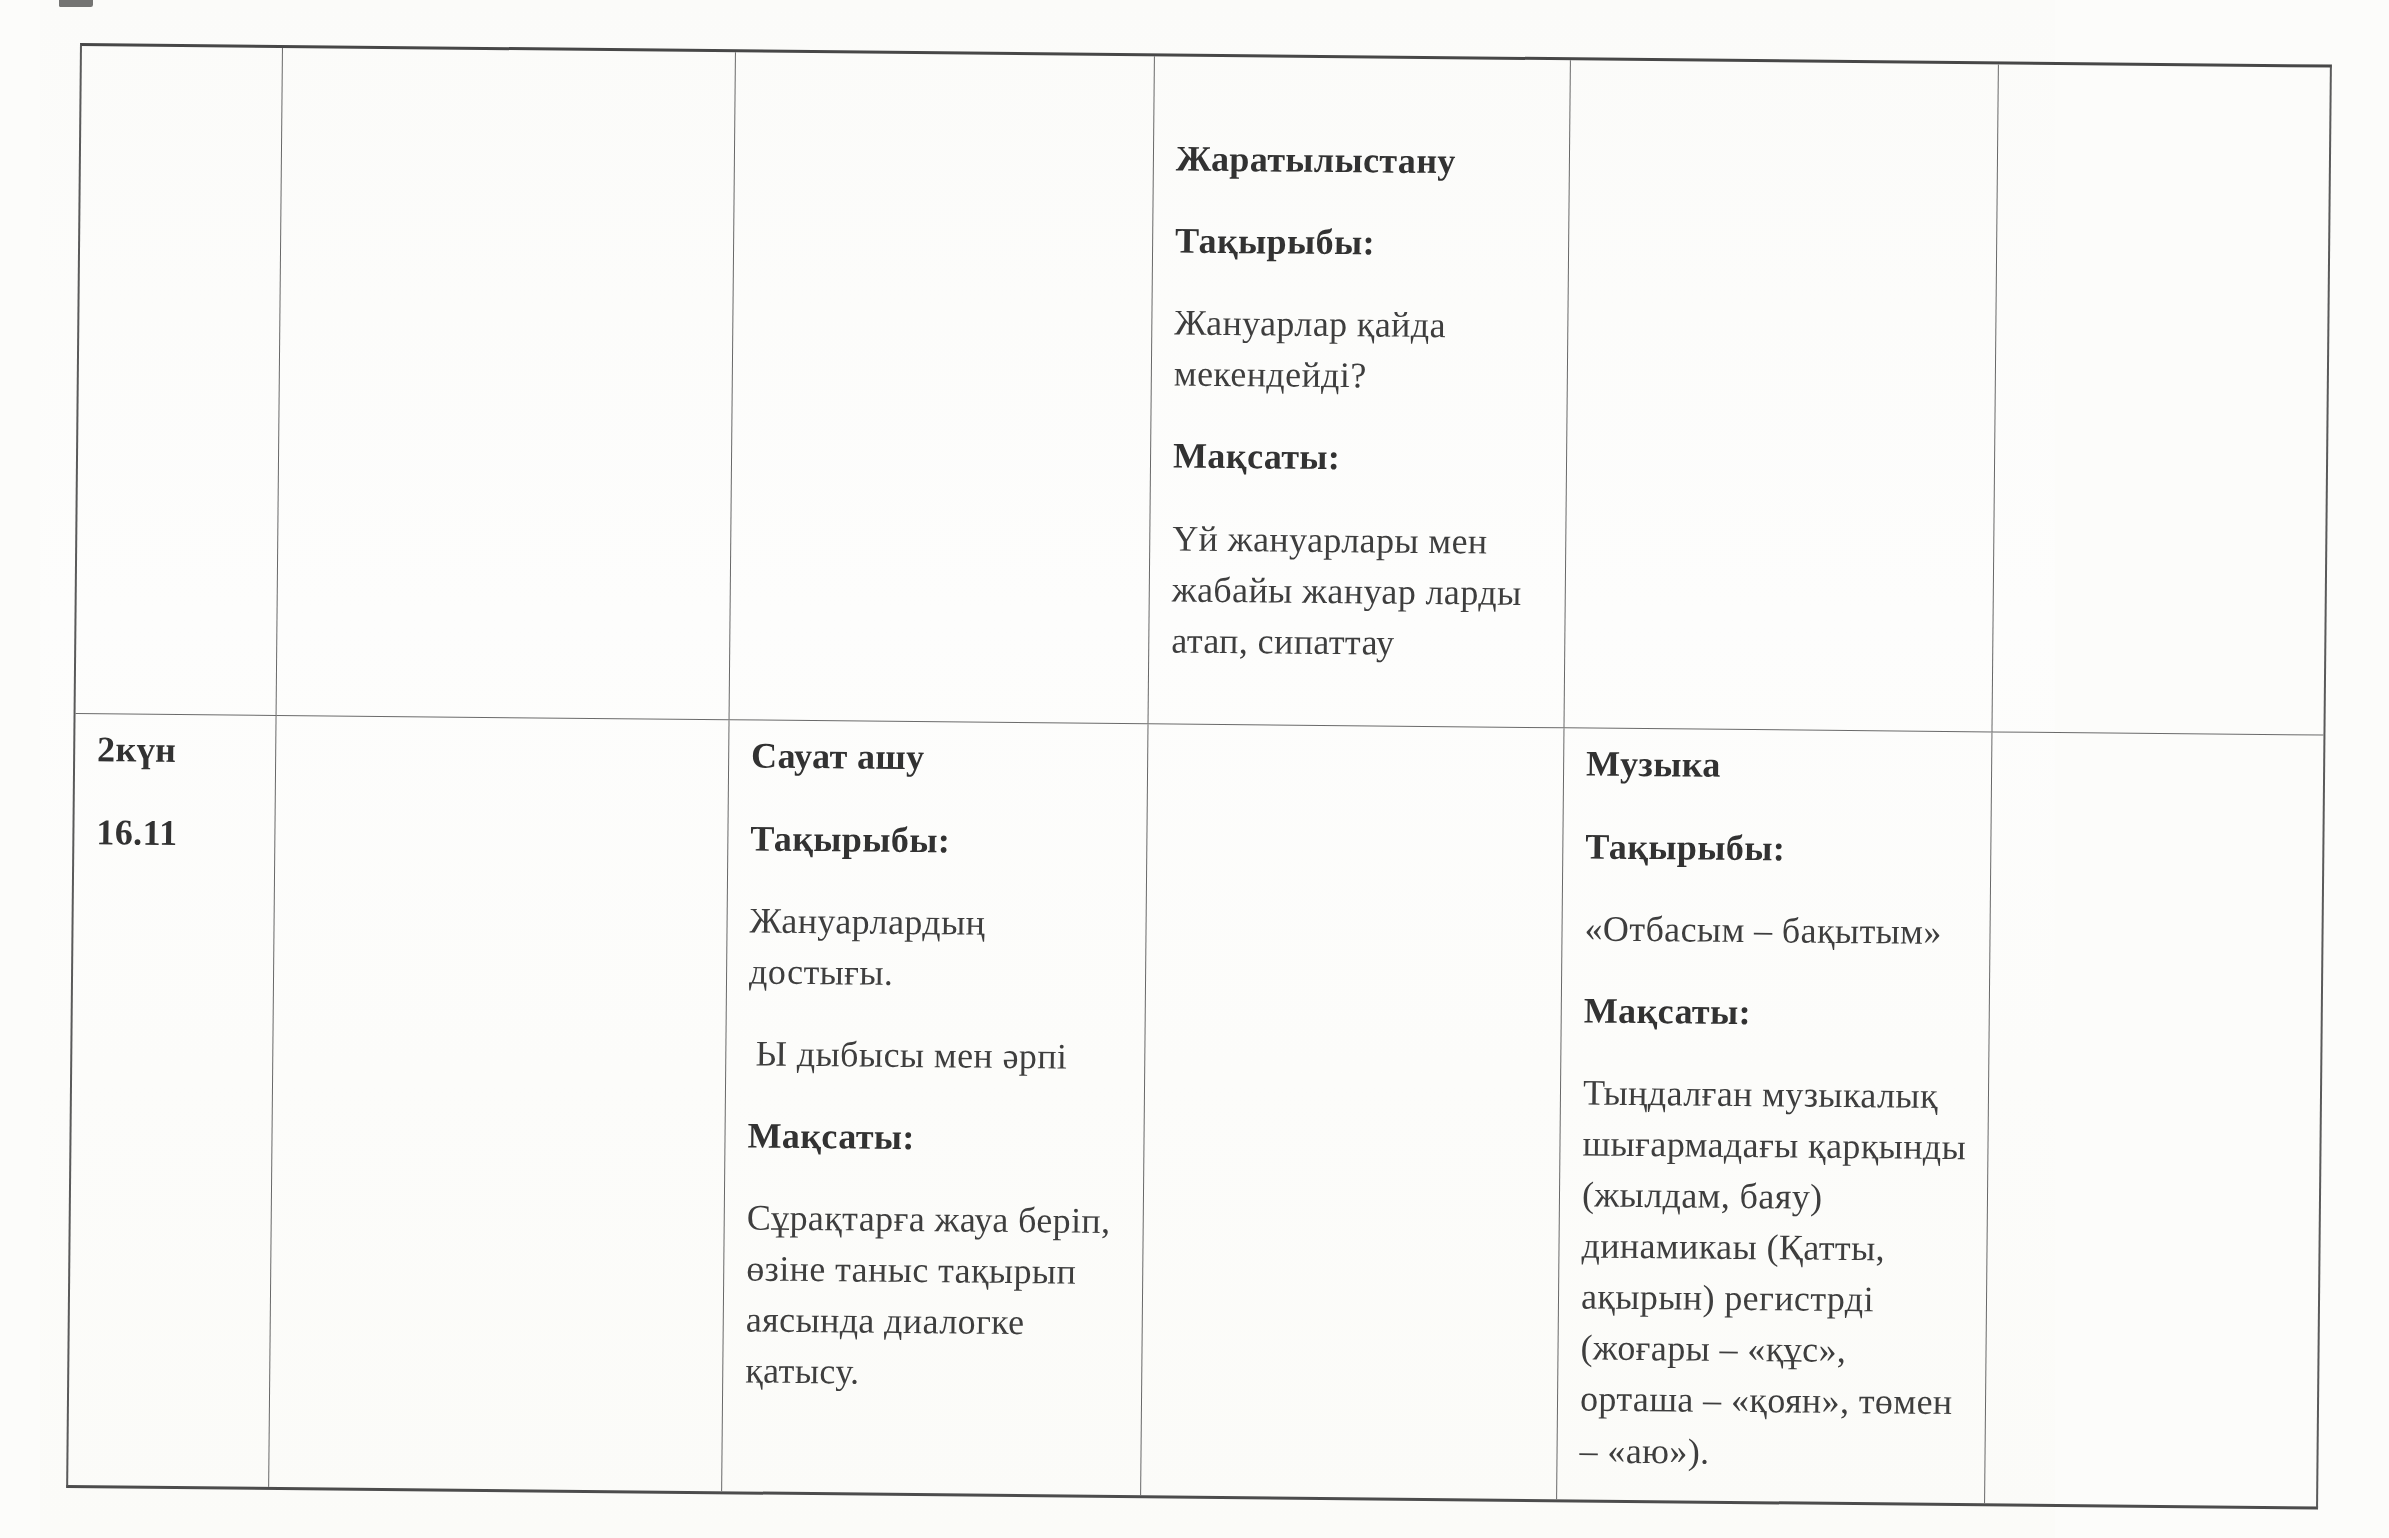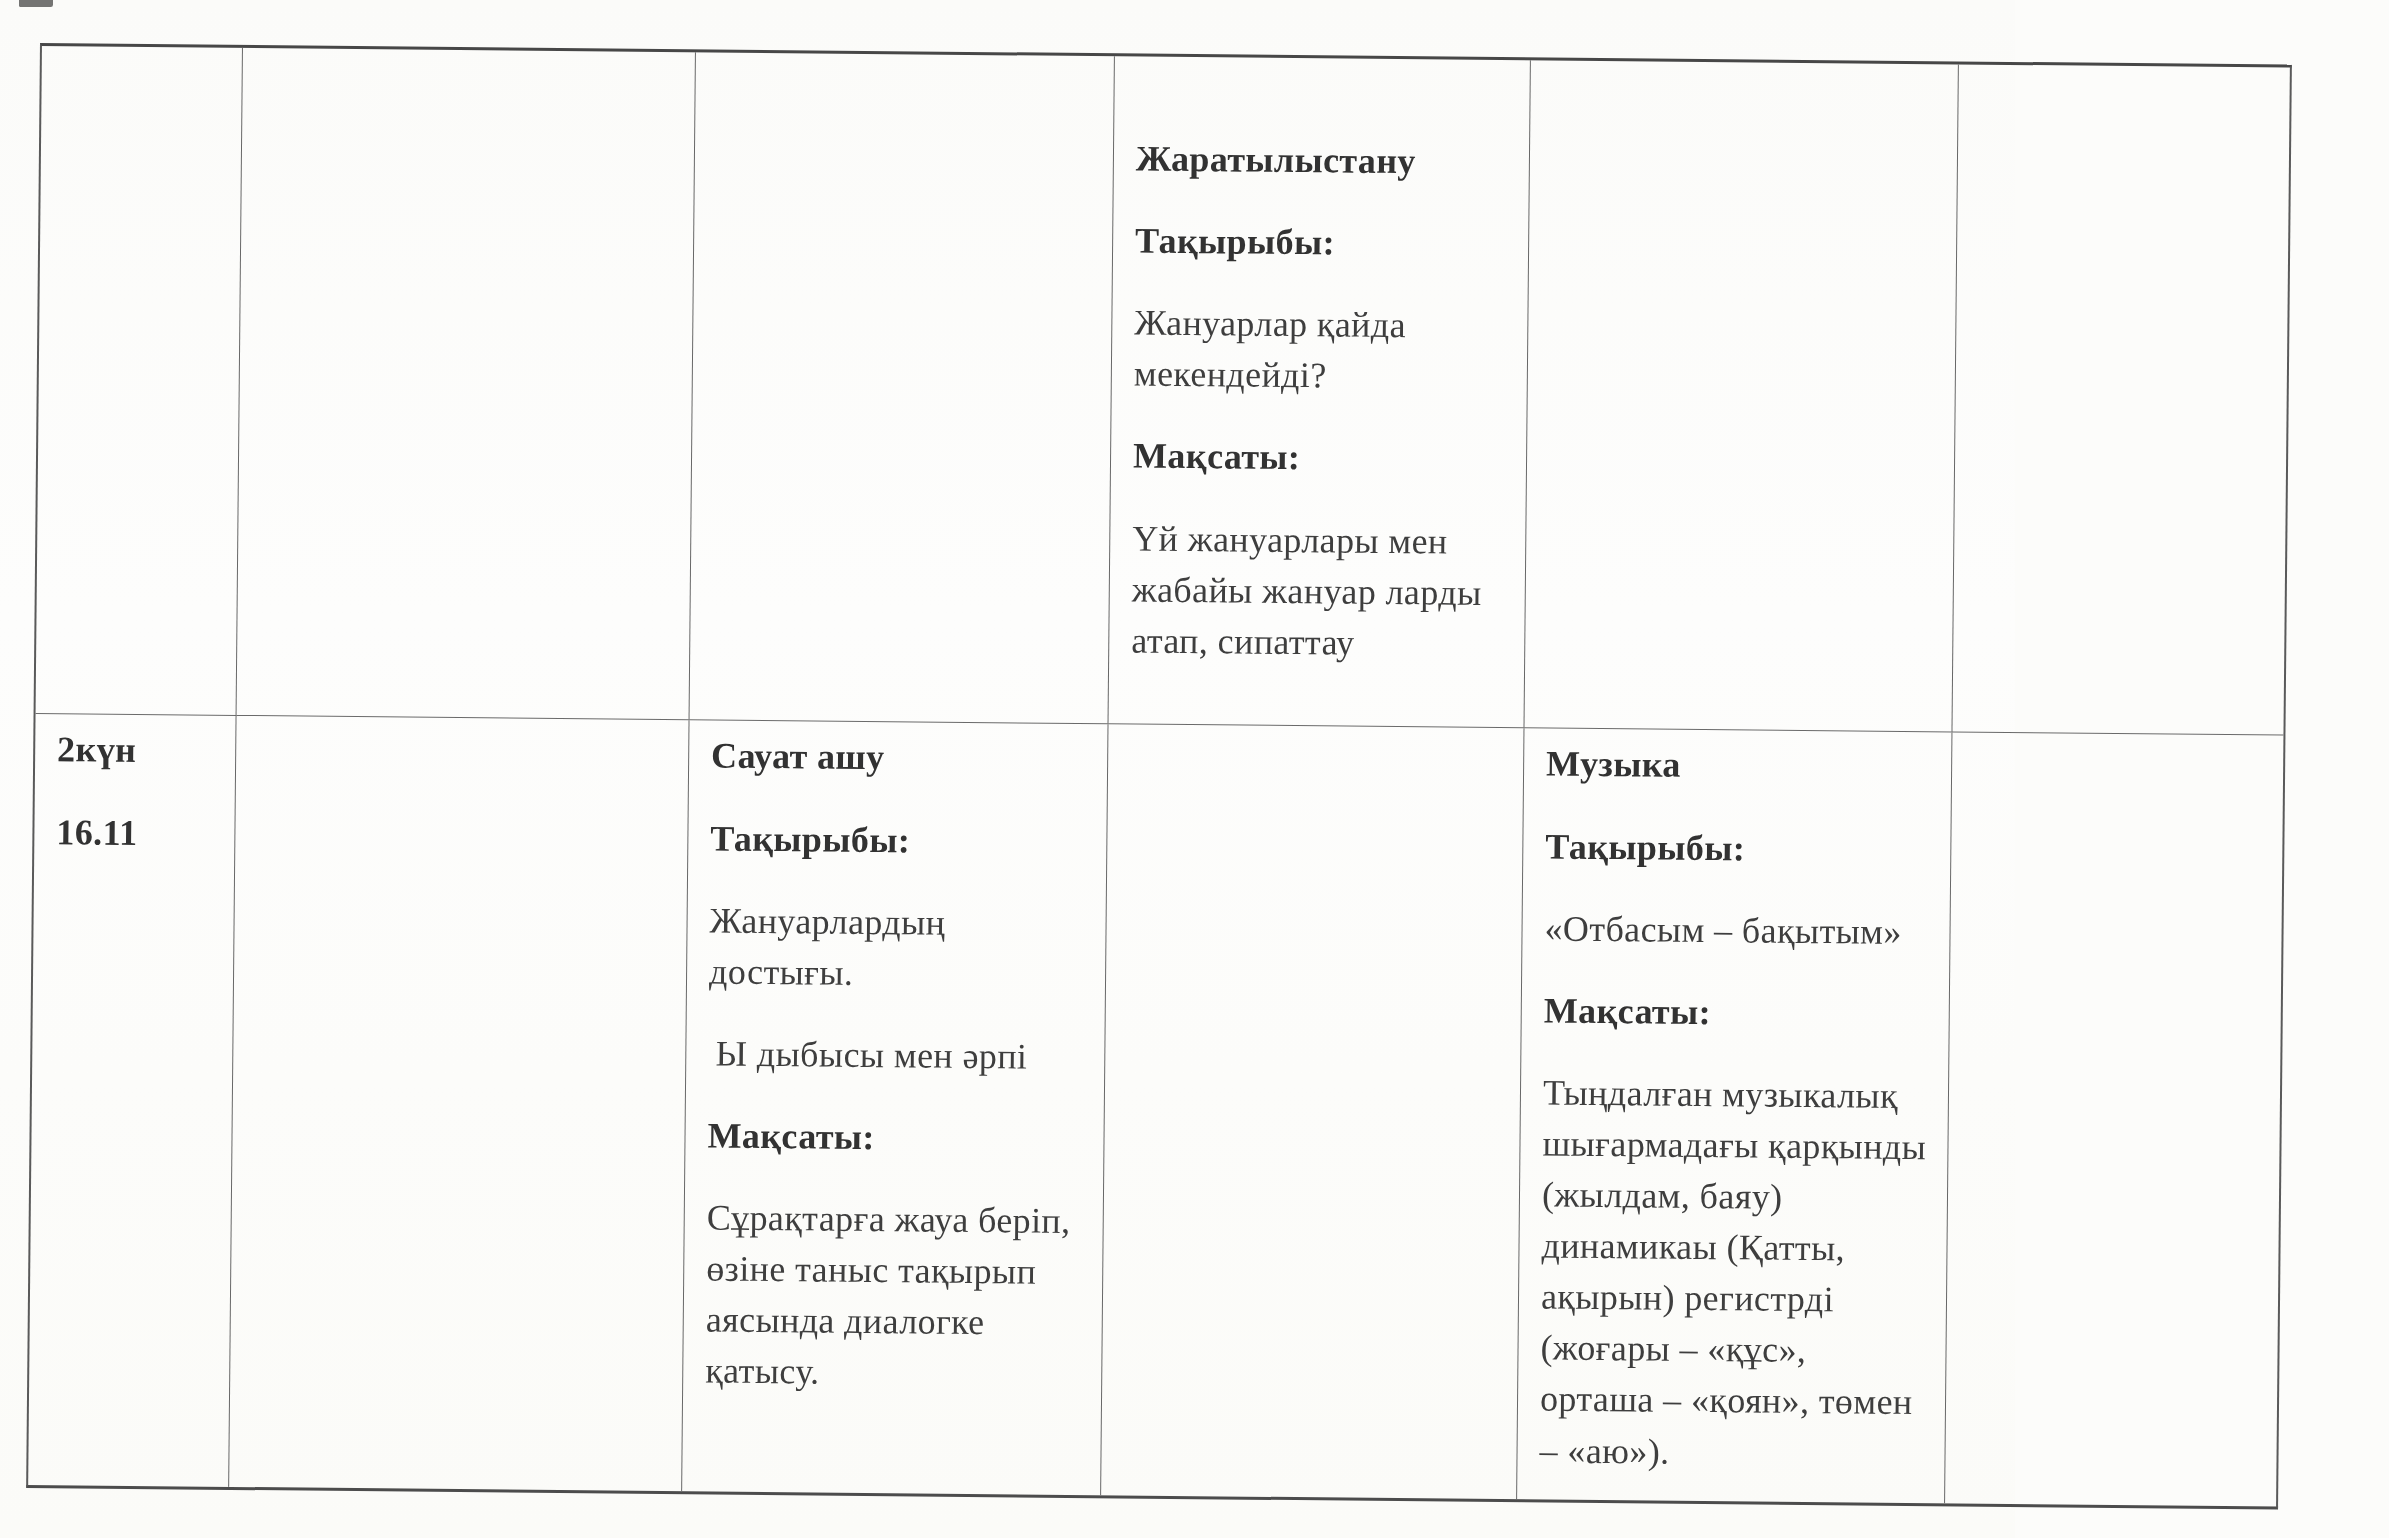--- a/index.html
+++ b/index.html
@@ -10,20 +10,21 @@
     background: #fcfcfa;
     overflow: hidden;
     font-family: "Liberation Serif", "DejaVu Serif", serif;
   }
 
   .page {
     position: relative;
     width: 2015px;
     height: 1539px;
     background: linear-gradient(180deg, #fbfbf9 0%, #fdfdfc 40%, #fbfbf8 100%);
+    margin-left: 40px;
   }
 
   
   .scan-artifact {
     position: absolute;
     left: 19px;
     top: 0;
     width: 34px;
     height: 6.7px;
     background: #3a3a3a;

